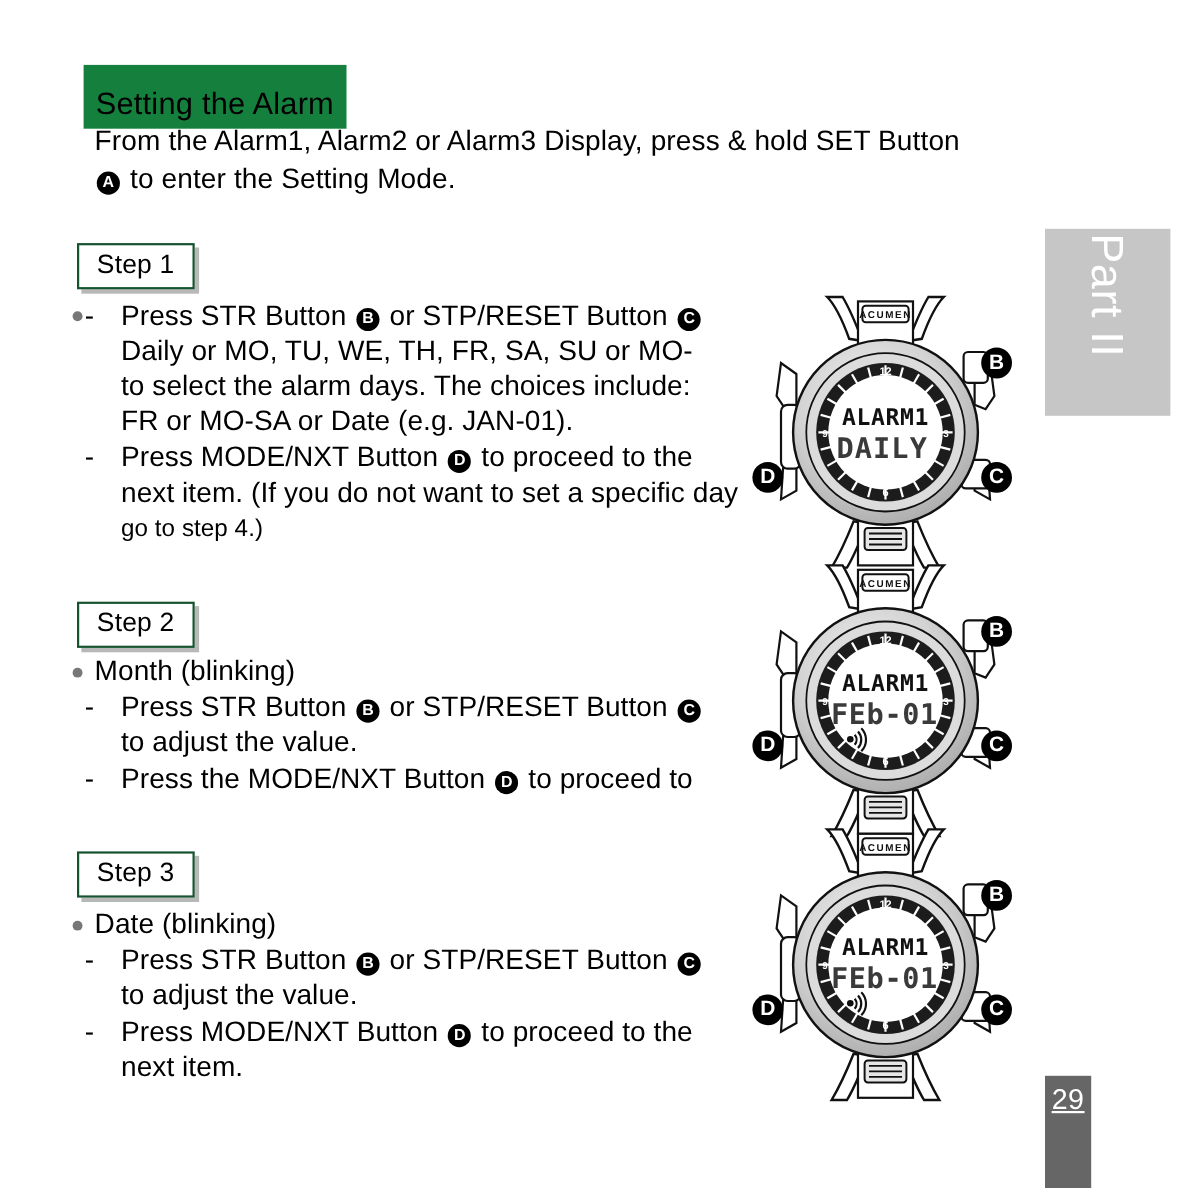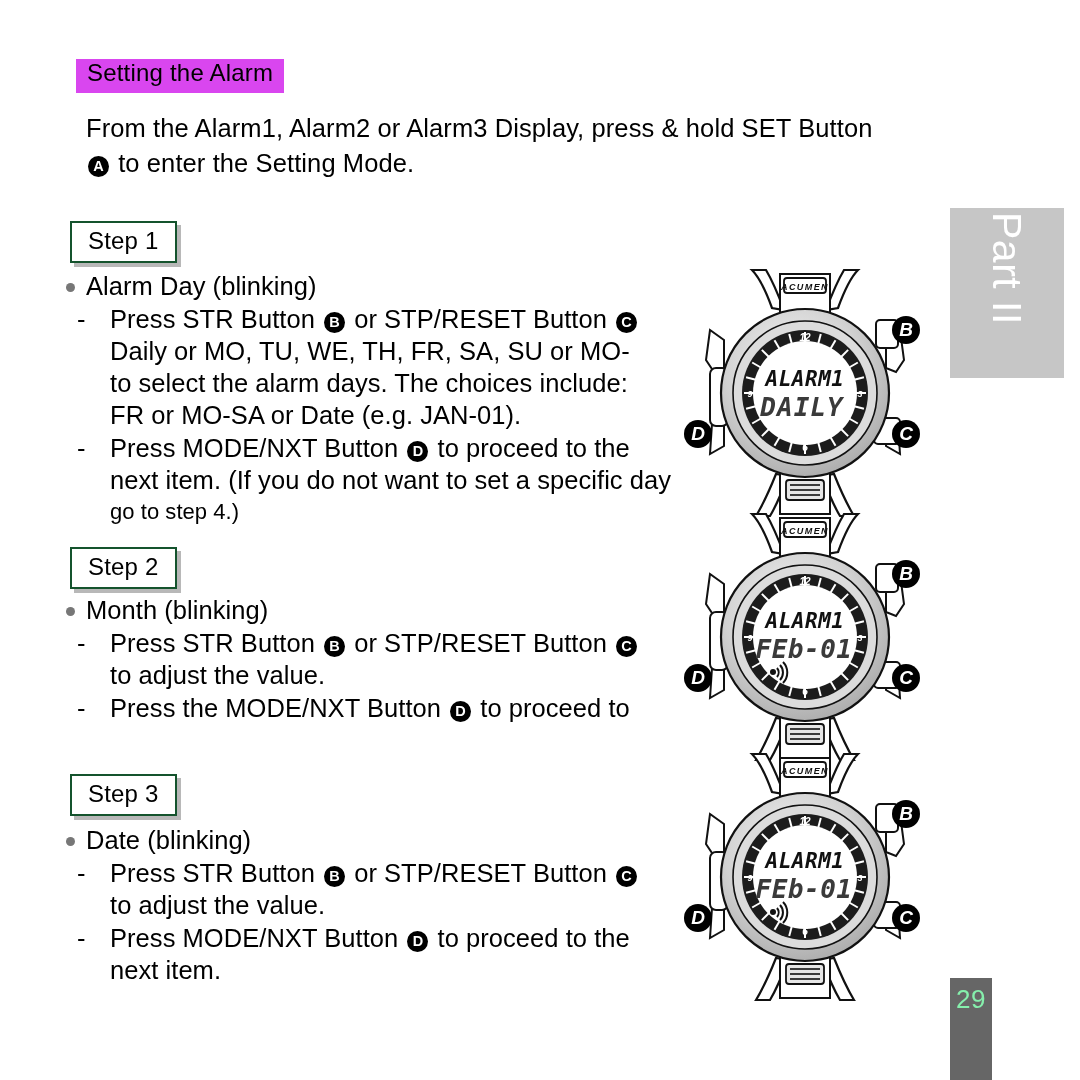--- a/index.html
+++ b/index.html
@@ -50,33 +50,34 @@
     width: 42px;
     height: 102px;
     background: #666666;
   }
   #page-number-bar .pagenum {
     position: absolute;
     left: 0;
     top: 6px;
     width: 42px;
     text-align: center;
-    color: #86efac;
+    color: #ffffff;
     font-size: 26px;
     letter-spacing: 0.5px;
+    text-decoration: underline;
   }
 
   
   #section-heading {
     position: absolute;
     left: 76px;
     top: 59px;
-    background: #d946ef;
-    padding: 0 11px 6px 11px;
-    font-size: 24px;
+    background: #15803d;
+    padding: 20px 11px 6px 11px;
+    font-size: 28px;
     letter-spacing: 0.2px;
     white-space: nowrap;
   }
 
   
   #intro {
     position: absolute;
     left: 86px;
     top: 111px;
     width: 850px;
@@ -155,21 +156,20 @@
     vertical-align: 1px;
     margin: 0 2px;
     font-family: "Liberation Sans", sans-serif;
   }
 
   
   .watch-fig {
     position: absolute;
     width: 250px;
     height: 250px;
-    font-style: italic;
   }
   #watch-1 { left: 680px; top: 268px; }
   #watch-2 { left: 680px; top: 512px; }
   #watch-3 { left: 680px; top: 752px; }
 
   .watch-fig svg { display: block; width: 250px; height: 250px; }
 
   
   .wbadge {
     position: absolute;
@@ -202,21 +202,20 @@
   <span class="badge">A</span><span> to enter the Setting Mode.</span>
 </div>
 
 <div class="step-box" id="step-box-1">Step 1</div>
 <div class="step-box" id="step-box-2">Step 2</div>
 <div class="step-box" id="step-box-3">Step 3</div>
 
 <div class="body-block" id="body-1">
   <div class="bullet-line">
     <span class="dot"></span>
-    <span>Alarm Day (blinking)</span>
   </div>
   <div class="dash-item">
     <span class="dash">-</span>
     <span class="ln"><span>Press STR Button </span><span class="badge">B</span><span> or STP/RESET Button </span><span class="badge">C</span></span>
     <span class="ln">Daily or MO, TU, WE, TH, FR, SA, SU or MO-</span>
     <span class="ln">to select the alarm days. The choices include:</span>
     <span class="ln">FR or MO-SA or Date (e.g. JAN-01).</span>
   </div>
   <div class="dash-item">
     <span class="dash">-</span>

